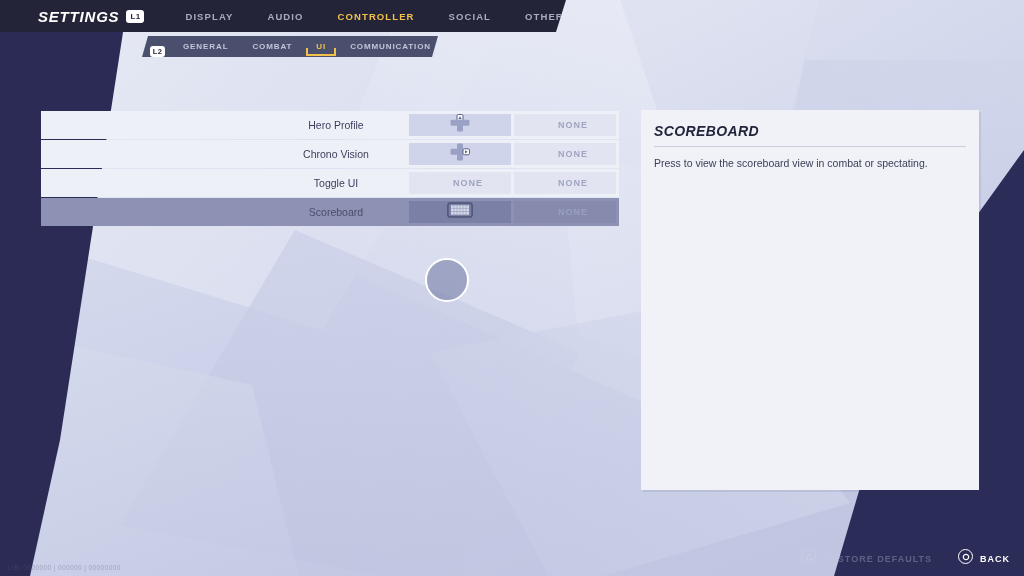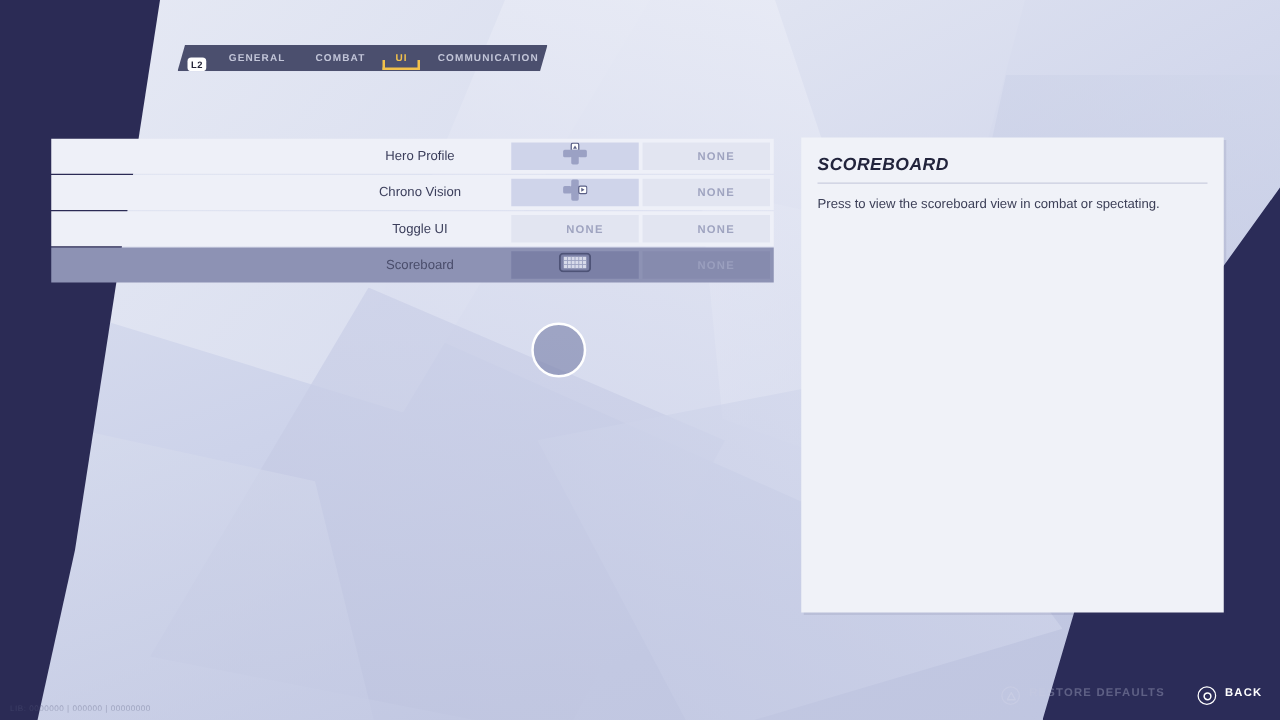--- a/index.html
+++ b/index.html
@@ -233,21 +233,21 @@
   
   .build-text {
     position: absolute; left: 8px; bottom: 5px;
     font-size: 6.5px; color: rgba(90,94,130,.38);
     letter-spacing: .4px; z-index: 18; white-space: nowrap;
   }
   .bottom-actions {
     position: absolute; right: 14px; bottom: 12px;
     display: flex; align-items: center; gap: 26px; z-index: 22;
   }
-  .action { display: flex; align-items: flex-start; gap: 7px; cursor: pointer; }
+  .action { display: flex; align-items: flex-end; gap: 7px; cursor: pointer; }
   .action-label {
     font-size: 9px; font-weight: bold; letter-spacing: 1px;
     color: #ffffff; text-transform: uppercase; white-space: nowrap;
   }
   .action.disabled .action-label { color: rgba(200,203,224,.33); }
   .pskey {
     width: 15px; height: 15px; border-radius: 50%;
     border: 1.6px solid #ffffff;
     display: flex; align-items: center; justify-content: center;
   }
@@ -263,20 +263,33 @@
   <div class="facet f2"></div>
   <div class="facet f3"></div>
   <div class="facet f6"></div>
   <div class="facet f4"></div>
   <div class="facet f5"></div>
   <div class="facet f7"></div>
   <div class="facet f8"></div>
   <div class="navy-left"></div>
   <div class="navy-right"></div>
 
+  <div class="topbar">
+    <span class="settings-title">SETTINGS</span>
+    <span class="badge l1">L1</span>
+    <div class="nav-items">
+      <span class="nav-item">DISPLAY</span>
+      <span class="nav-item">AUDIO</span>
+      <span class="nav-item active">CONTROLLER</span>
+      <span class="nav-item">SOCIAL</span>
+      <span class="nav-item">OTHER</span>
+      <span class="nav-item">ACCESSIBILITY</span>
+    </div>
+    <span class="badge r1">R1</span>
+  </div>
 
   <div class="subbar">
     <span class="badge l2">L2</span>
     <div class="sub-items">
       <span class="sub-item">GENERAL</span>
       <span class="sub-item">COMBAT</span>
       <span class="sub-item active"><span>UI</span><span class="uline"></span></span>
       <span class="sub-item">COMMUNICATION</span>
     </div>
     <span class="badge r2">R2</span>

